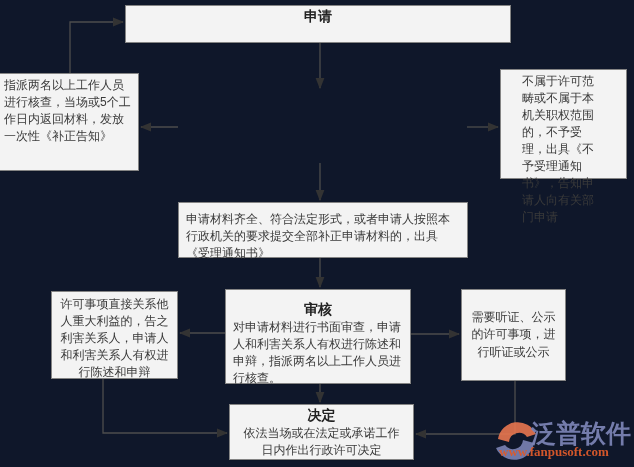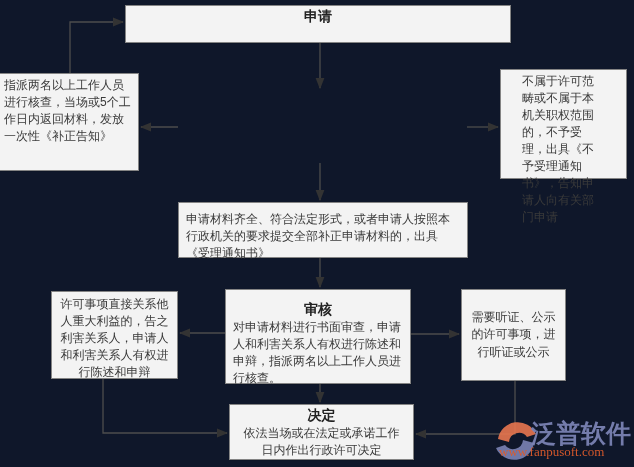--- a/index.html
+++ b/index.html
@@ -34,21 +34,21 @@
   #watermark{position:absolute;left:0;top:0;width:634px;height:467px;pointer-events:none;padding-left:16px;}
   #wm-icon{position:absolute;left:494px;top:419px;opacity:0.9;}
   #wm-brand{
     position:absolute;left:531px;top:417px;width:100px;
     font-size:25px;font-weight:bold;letter-spacing:0px;
     color:#7d85b7;opacity:0.92;white-space:nowrap;
   }
   #wm-url{
     position:absolute;left:499px;top:444px;width:130px;
     font-family:"Liberation Serif","DejaVu Serif",serif;
-    font-size:13px;font-weight:normal;color:#dd5a2b;opacity:0.95;
+    font-size:13px;font-weight:bold;color:#dd5a2b;opacity:0.95;
     white-space:nowrap;
   }
 </style>
 </head>
 <body>
 
 <div id="stage">
 
   <svg id="connectors" viewBox="0 0 634 467" xmlns="http://www.w3.org/2000/svg">
     <defs>

